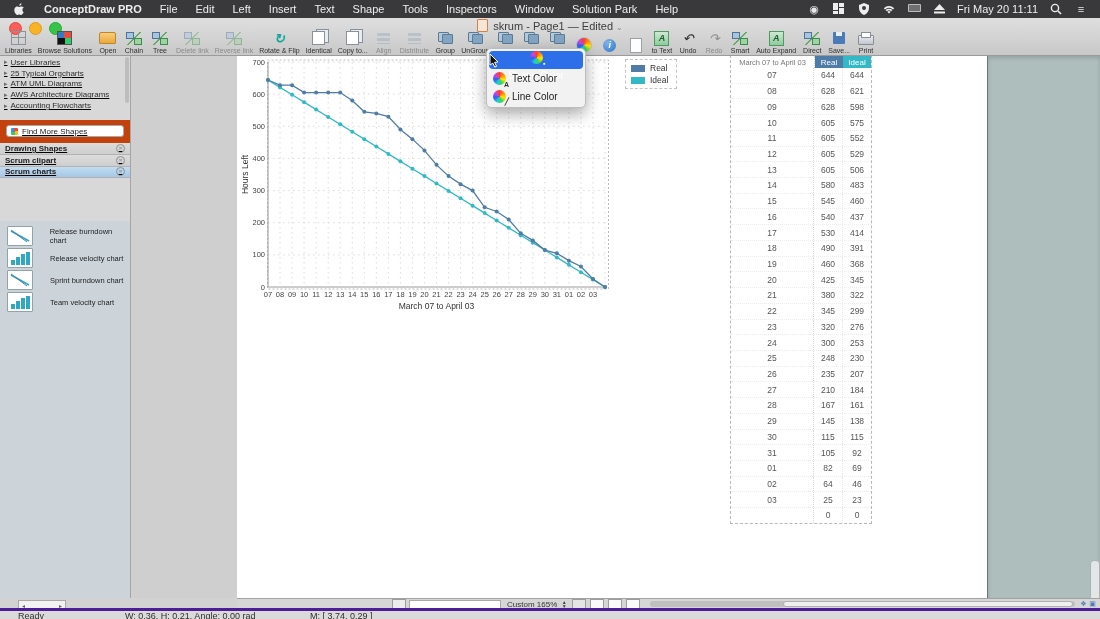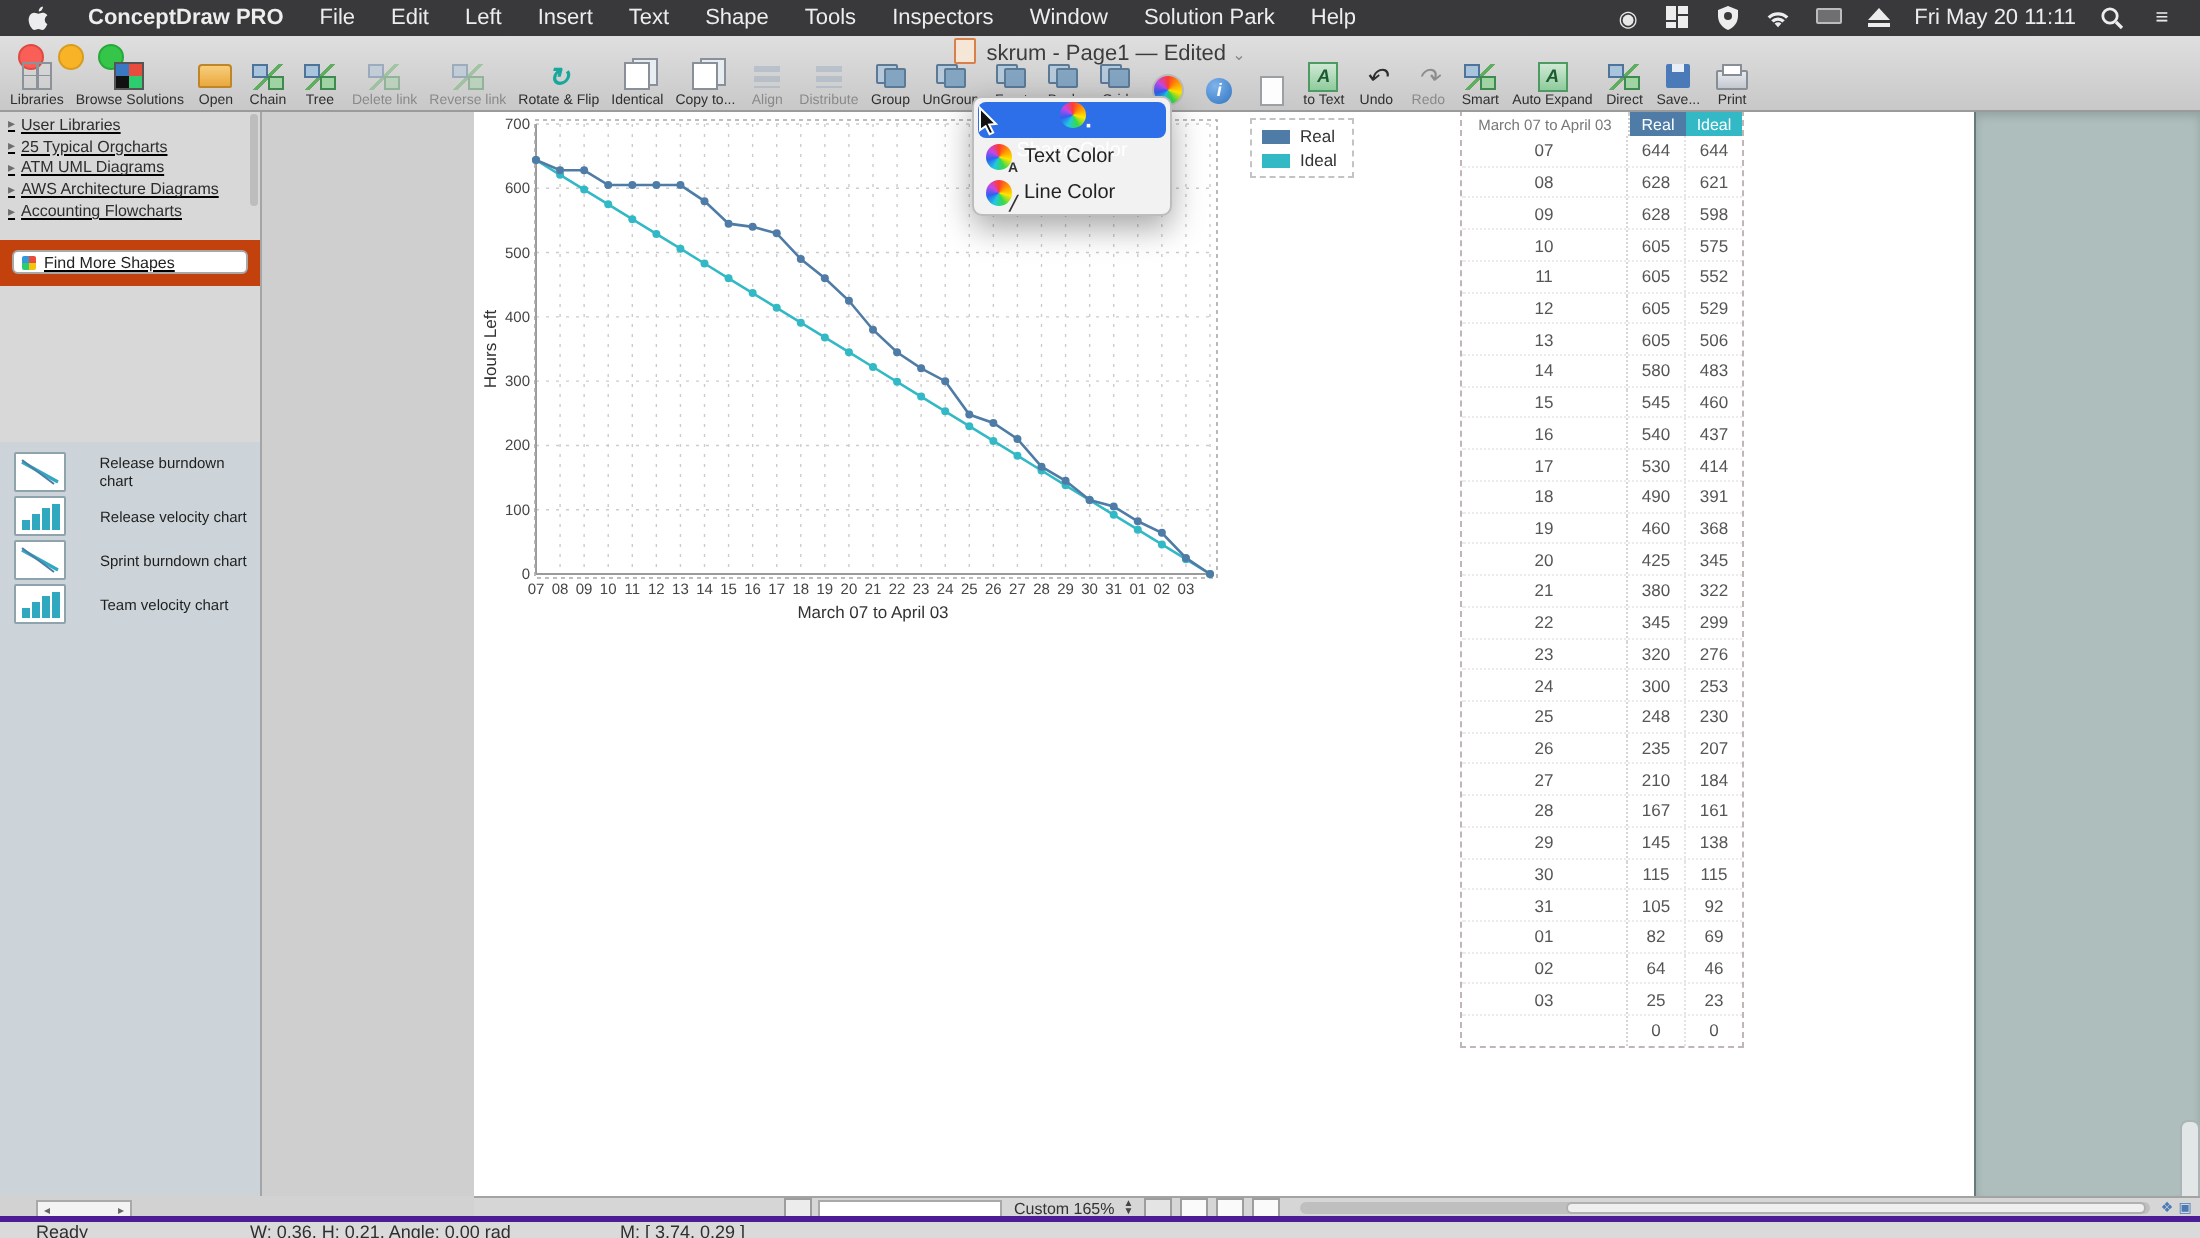--- a/index.html
+++ b/index.html
@@ -453,20 +453,34 @@
           <span>Accounting Flowcharts</span>
         </div>
       </div>
     <div class="sol-row" style="height:6px;overflow:hidden;color:#9a9a9a;"></div>
     <div class="findmore">
       <span class="btn">
         <span class="fm-ic"></span>
         <span>Find More Shapes</span>
       </span>
     </div>
+    <div>
+        <div class="libtab">
+          <span>Drawing Shapes</span>
+          <span class="x">×</span>
+        </div>
+        <div class="libtab">
+          <span>Scrum clipart</span>
+          <span class="x">×</span>
+        </div>
+        <div class="libtab sel">
+          <span>Scrum charts</span>
+          <span class="x">×</span>
+        </div>
+      </div>
     <div class="shapes">
         <div class="shape-item">
           <span class="thumb">
             <svg width="20" height="14" viewBox="0 0 20 14">
               <line x1="1" y1="2" x2="19" y2="12" stroke="#2fa8c0" stroke-width="1.6"></line>
               <line x1="1" y1="1" x2="17" y2="13" stroke="#4e7ca6" stroke-width="1"></line>
             </svg>
           </span>
           <span class="slbl">Release burndown chart</span>
         </div>

